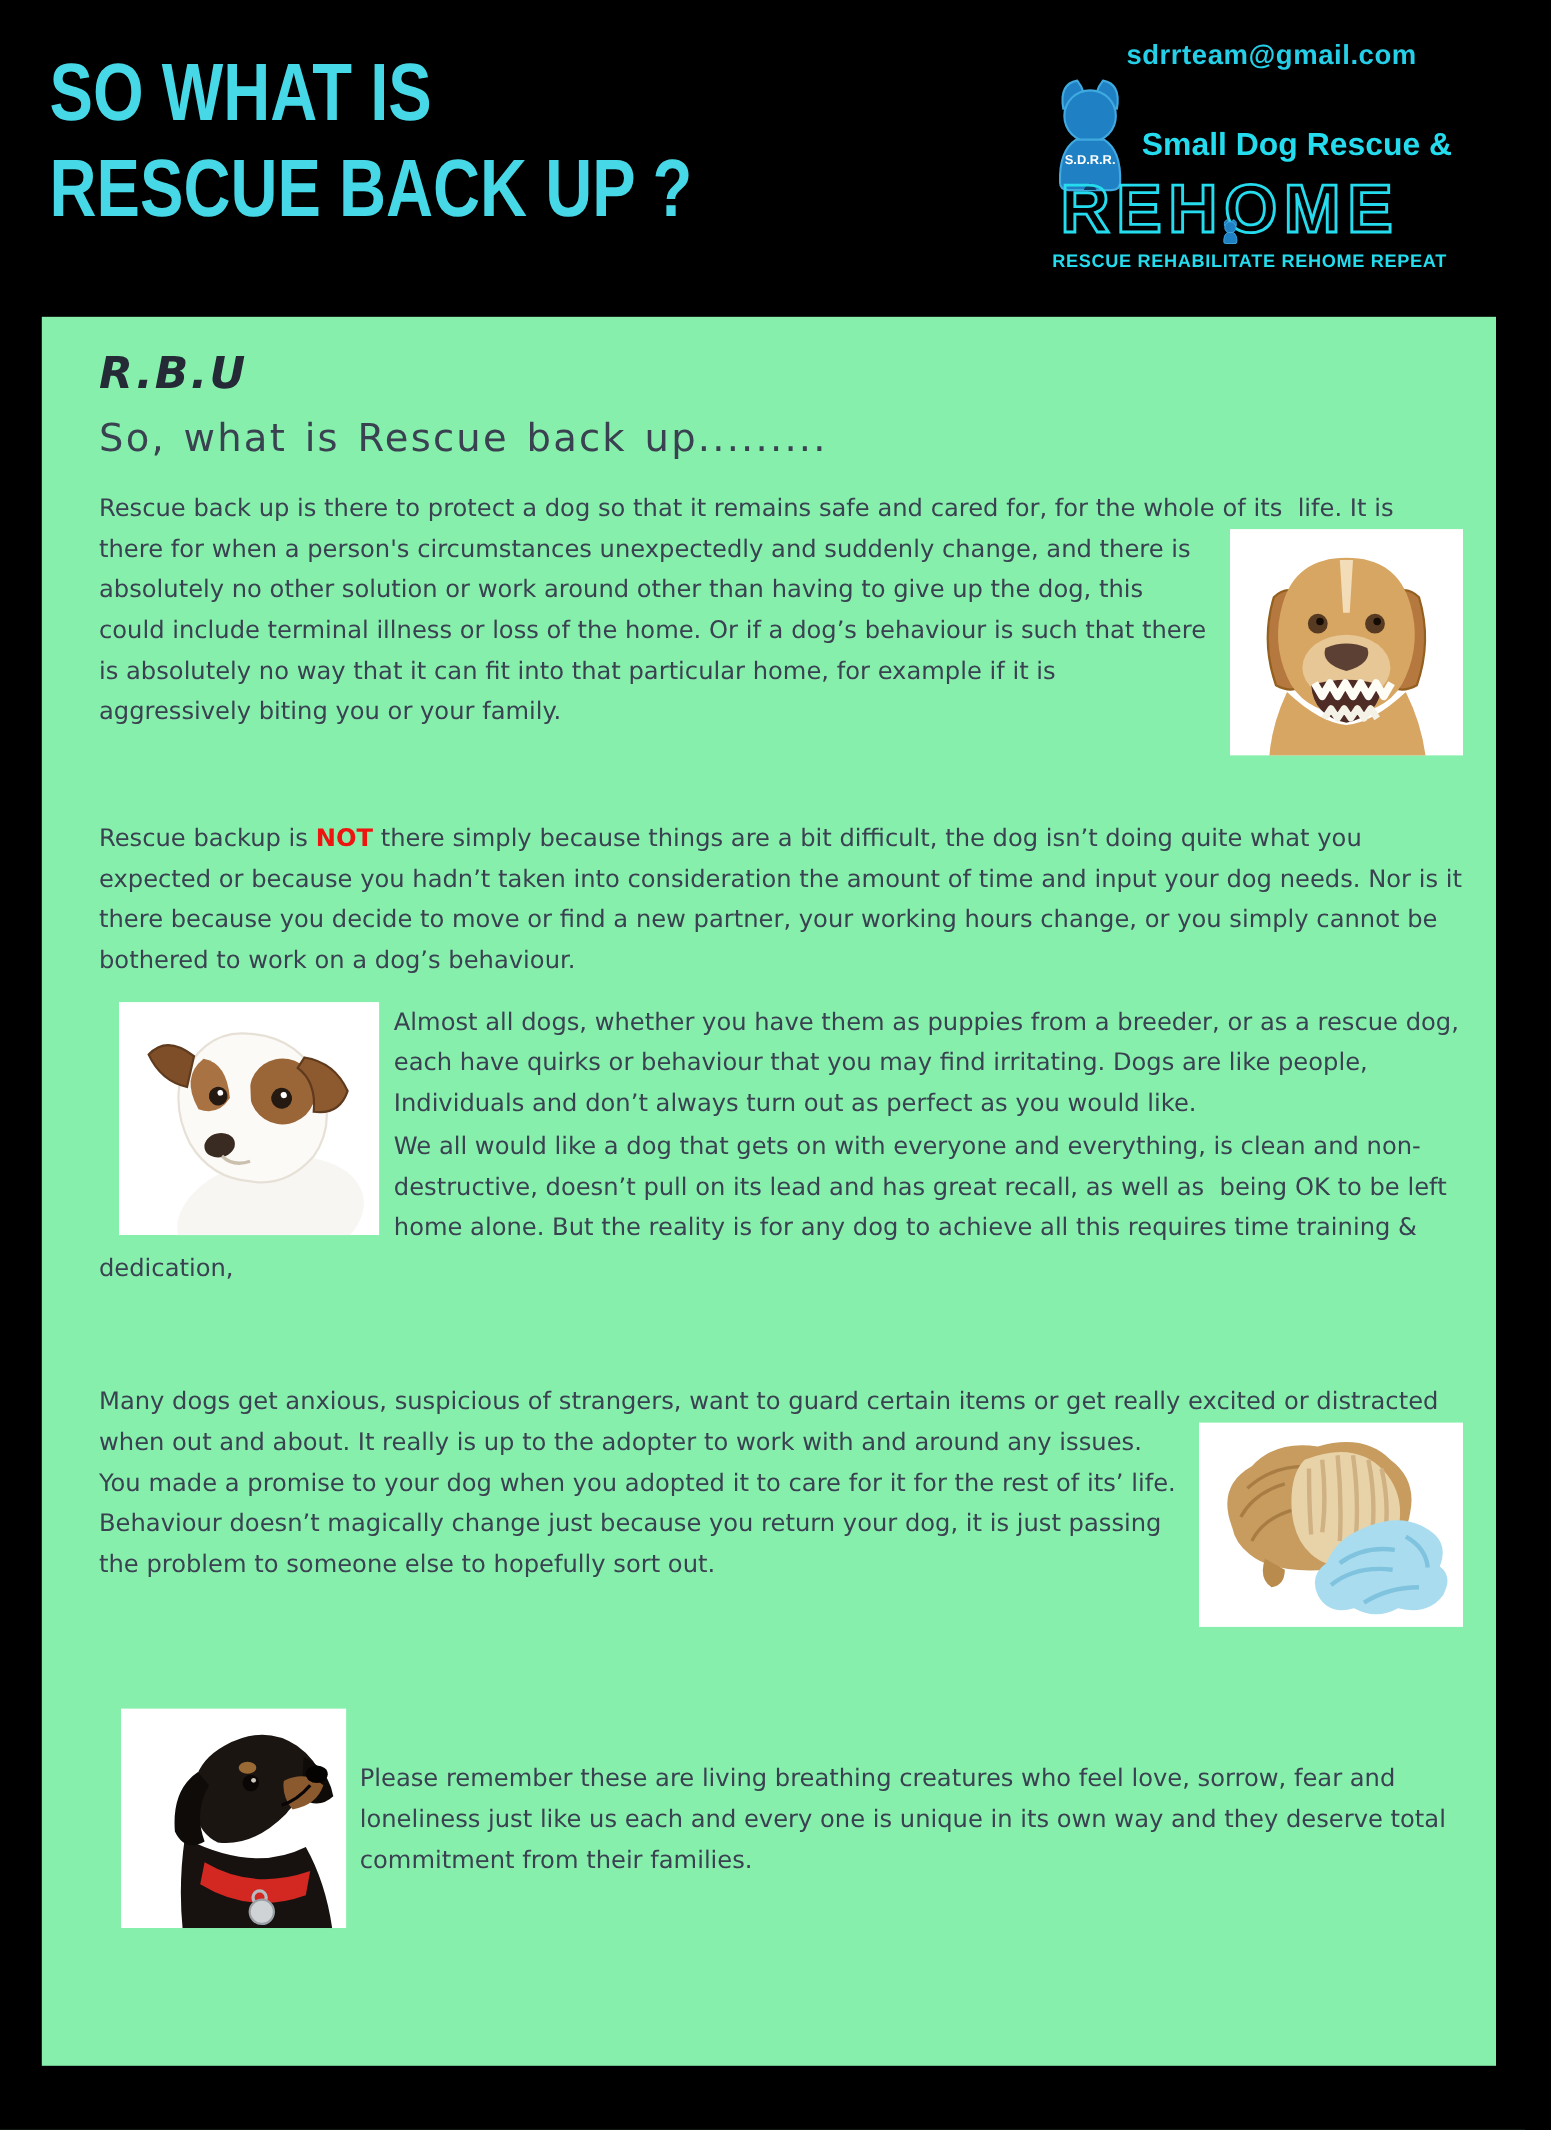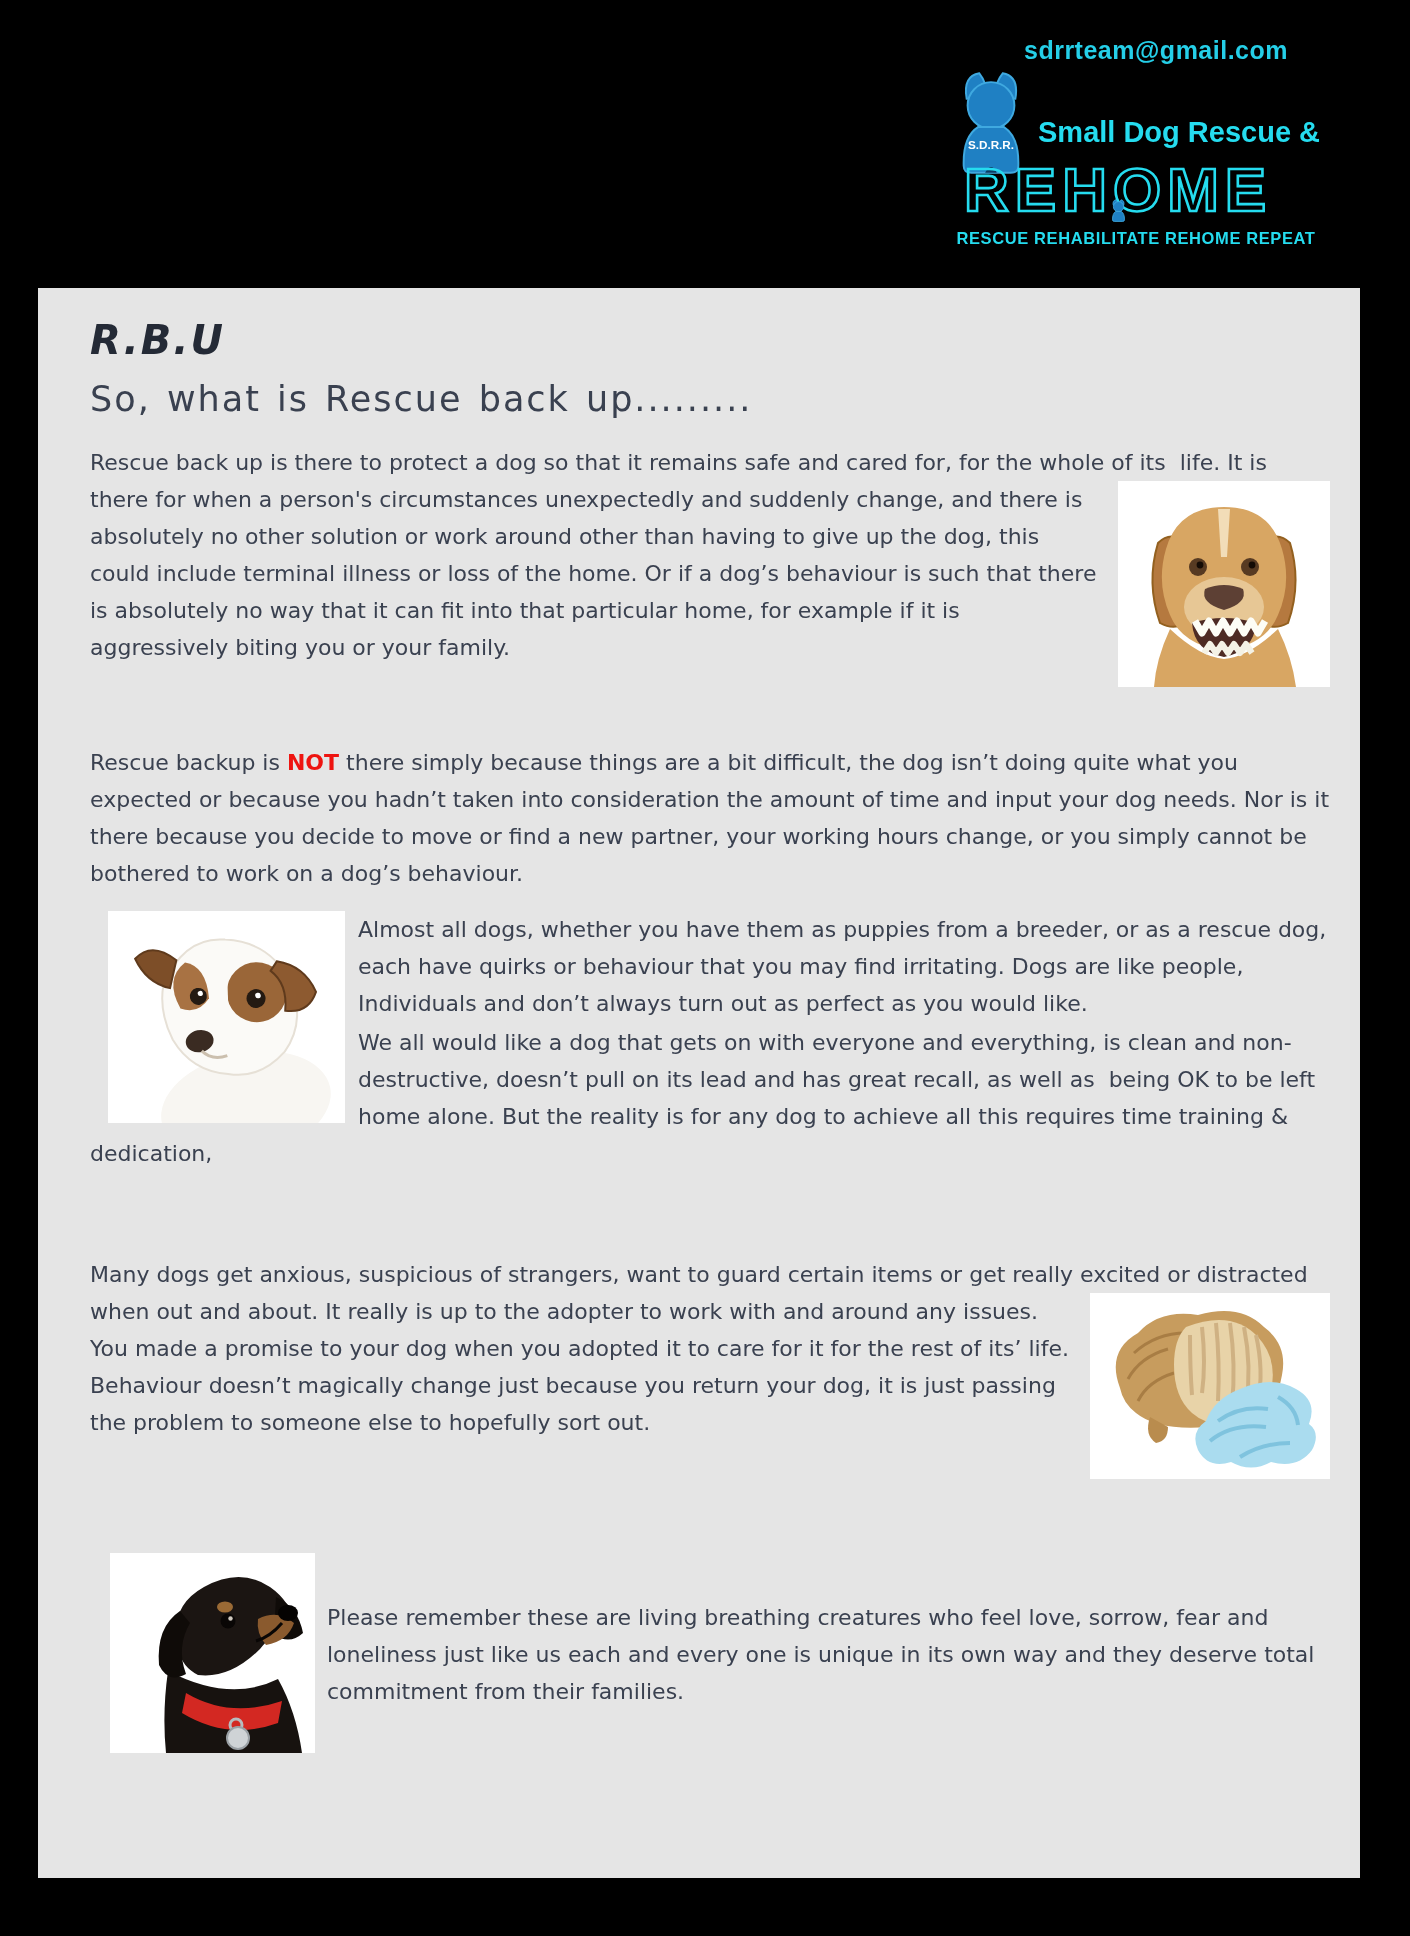--- a/index.html
+++ b/index.html
@@ -14,21 +14,21 @@
         font-family:"Liberation Sans",sans-serif;color:#25dcef;}
   .logo-email{font-size:25px;font-weight:bold;letter-spacing:.5px;margin:8px 0 6px 40px;color:#25cfe8;}
   .logo-midrow{display:flex;align-items:flex-end;justify-content:flex-start;gap:8px;}
   .sdrr-dog{width:78px;height:108px;flex:0 0 auto;margin-bottom:-28px;}
   .logo-org1{font-size:29px;font-weight:bold;letter-spacing:0px;white-space:nowrap;padding-bottom:2px;margin-top:28px;}
   .rehome-wrap{position:relative;margin-top:2px;height:74px;}
   .rehome-svg{display:block;margin:0 auto;}
   .tiny-dog{position:absolute;left:158px;bottom:4px;width:17px;height:24px;}
   .logo-tagline{font-size:16.5px;font-weight:bold;letter-spacing:.6px;margin-top:2px;white-space:nowrap;}
   
-  .sheet{position:absolute;left:38px;top:288px;width:1322px;height:1590px;background:#e5e5e5;
+  .sheet{position:absolute;left:38px;top:288px;width:1322px;height:1590px;background:#86efac;
          box-sizing:border-box;padding:28px 30px 28px 52px;color:#3a4150;}
   .sheet h1{margin:0 0 16px 0;font-size:40px;line-height:48px;font-weight:bold;font-style:italic;
             color:#242a36;letter-spacing:2px;}
   .sheet h2{margin:0 0 26px 0;font-size:35px;line-height:38px;font-weight:normal;
             color:#3a4150;letter-spacing:2px;word-spacing:3px;}
   .sheet p{margin:0;font-size:22px;line-height:37px;white-space:pre-wrap;}
   .not{color:#ee1410;font-weight:bold;}
   .wrap1{height:300px;overflow:hidden;}
   .p2{margin-bottom:19px !important;}
   .wrap2{height:345px;overflow:hidden;}
@@ -45,20 +45,24 @@
   .photo1{float:right;clear:right;width:212px;height:206px;margin-left:14px;}
   .photo2{float:left;width:237px;height:212px;margin:0 13px 6px 18px;}
   .photo3{float:right;clear:right;width:240px;height:186px;margin-left:20px;}
   .photo4{float:left;width:205px;height:200px;margin:0 12px 0 20px;}
 </style>
 </head>
 <body>
 
 <div class="canvas">
 
+  <div class="hero-title">
+    <span class="tline">SO WHAT IS</span>
+    <span class="tline">RESCUE BACK UP ?</span>
+  </div>
 
   <div class="logo">
     <div class="logo-email">sdrrteam@gmail.com</div>
     <div class="logo-midrow">
       <svg class="sdrr-dog" viewBox="0 0 80 110">
         <path d="M15 28 Q11 5 28 2 Q37 13 35 27 Z" fill="#1f80c3" stroke="#3fa9e0" stroke-width="2"></path>
         <path d="M65 28 Q69 5 52 2 Q43 13 45 27 Z" fill="#1f80c3" stroke="#3fa9e0" stroke-width="2"></path>
         <circle cx="40" cy="35" r="24" fill="#1f80c3" stroke="#3fa9e0" stroke-width="2"></circle>
         <path d="M12 97 Q11 67 27 57 L53 57 Q69 67 68 97 Q68 104 60 104 L20 104 Q12 104 12 97 Z" fill="#1f80c3" stroke="#3fa9e0" stroke-width="2"></path>
         <path d="M34 104 Q40 92 46 104 Z" fill="#0c3c63"></path>

